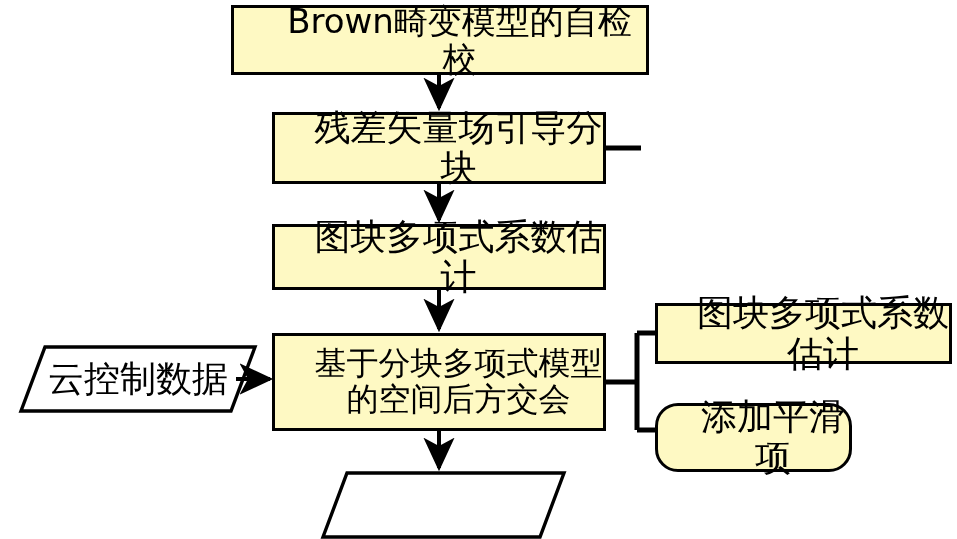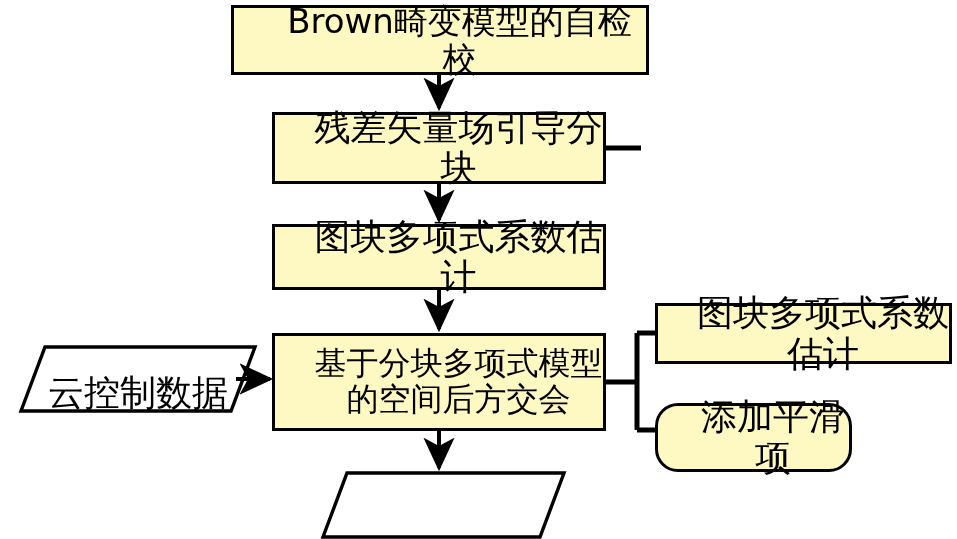--- a/index.html
+++ b/index.html
@@ -36,21 +36,20 @@
     z-index: 3;
   }
   .rect-node {
     border: 3px solid #000000;
     background: #fef9c3;
     padding-left: 39px;
   }
   .para-node {
     background: transparent;
     border: none;
-    align-items: flex-end;
   }
   .para-node .para-label {
     position: relative;
     z-index: 2;
   }
   .lbl-lg { font-size: 34px; }
   .lbl-md { font-size: 36px; }
   .lbl-sm { font-size: 32px; }
 </style>
 </head>

